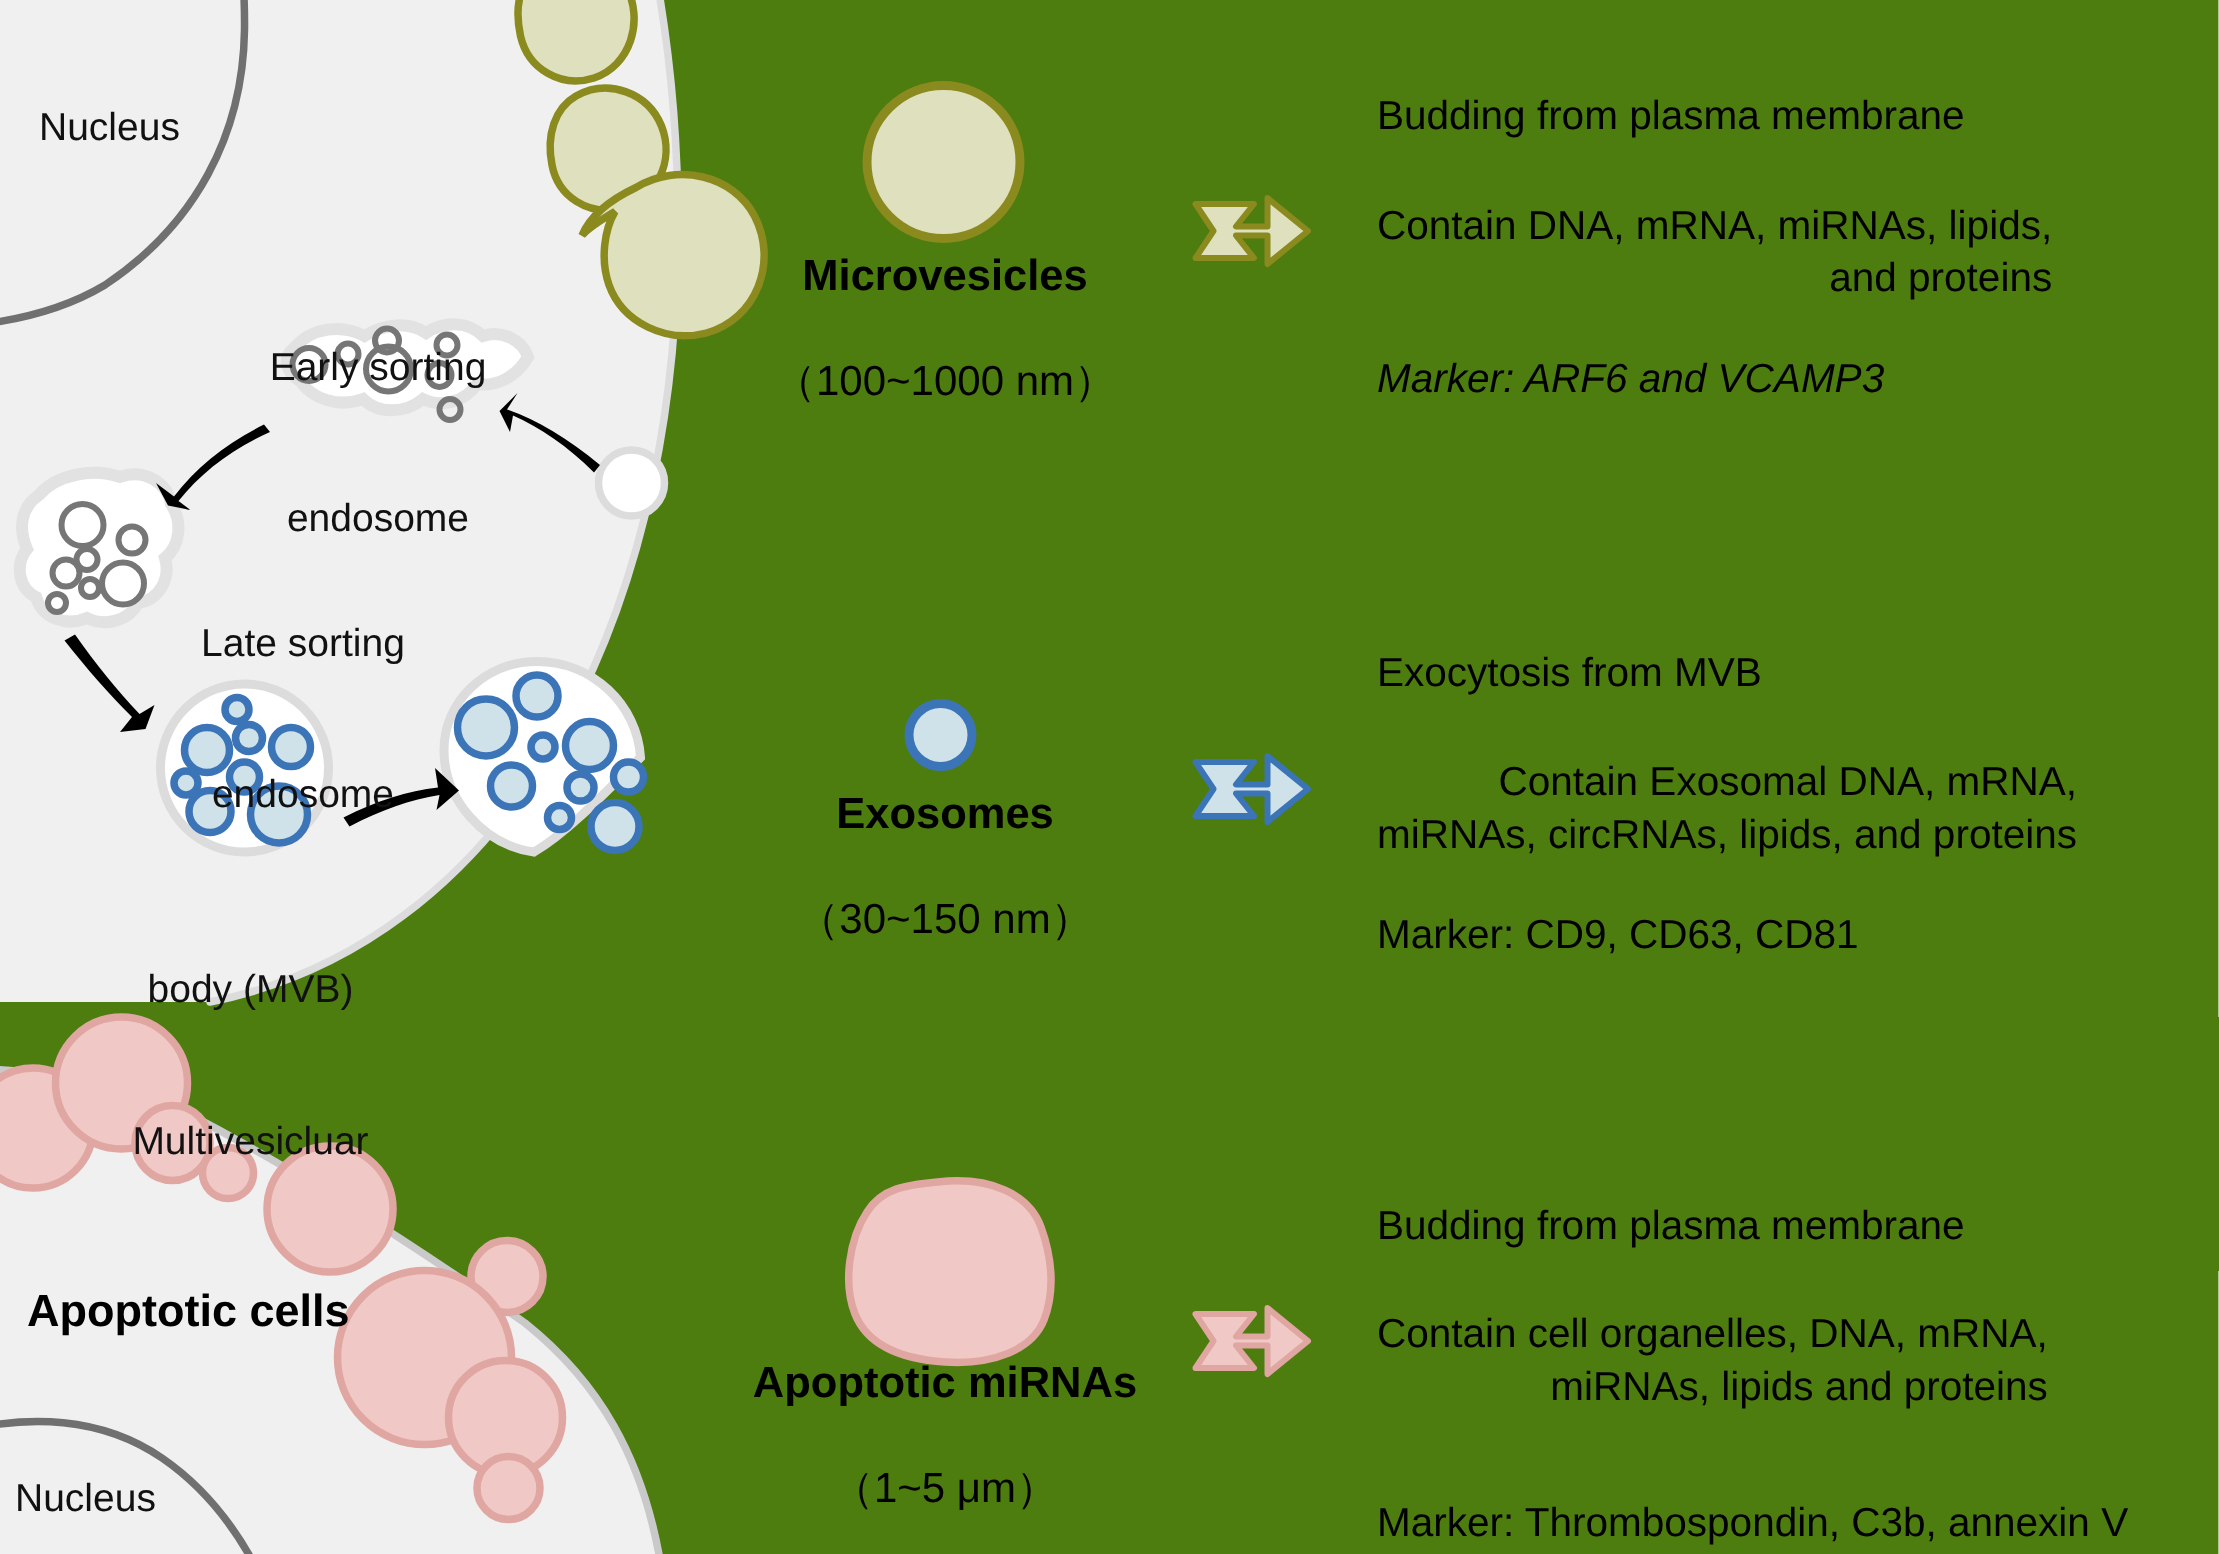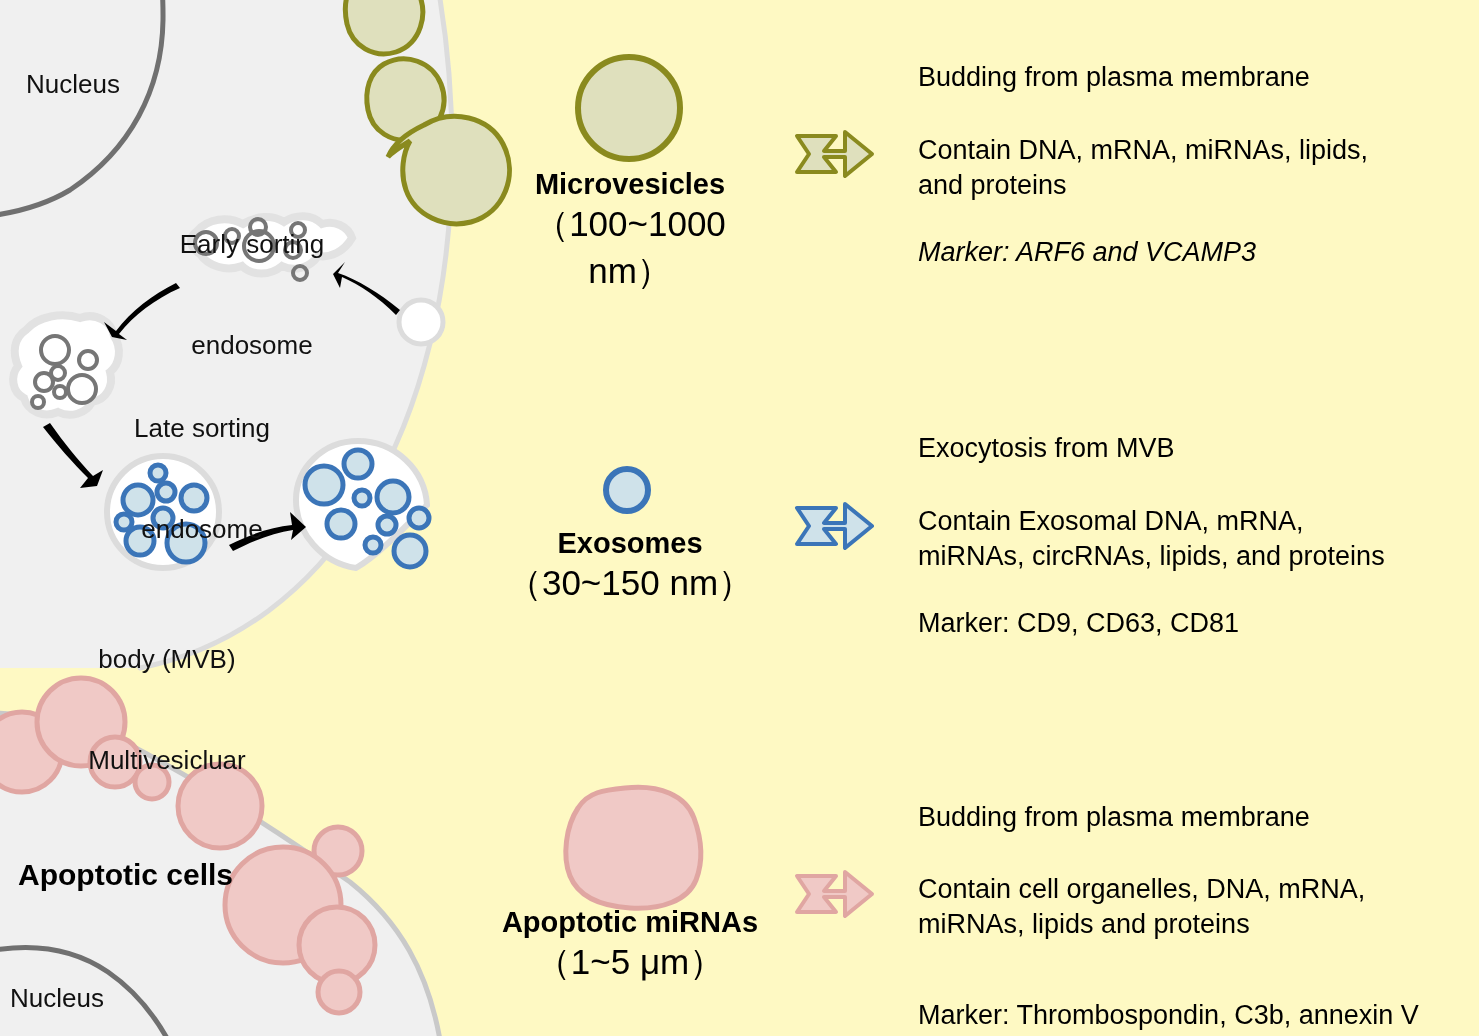--- a/index.html
+++ b/index.html
@@ -6,42 +6,42 @@
   html,body{margin:0;padding:0;background:#ffffff;}
   body{
     font-family:"Liberation Sans","DejaVu Sans",sans-serif;
     color:#000;
     -webkit-font-smoothing:antialiased;
   }
   #canvas{
     position:relative;
     width:1479px;
     height:1036px;
-    background:#fef9c3;
+    background:#4d7c0f;
     overflow:hidden;
   }
   #figure-svg{
     position:absolute;
     left:0; top:0;
     width:1479px;
     height:1036px;
   }
   .txt{
     position:absolute;
     white-space:pre;
     line-height:1.30;
   }
   .lbl-diagram{ font-size:26px; color:#111; text-align:center; }
   .lbl-nucleus{ font-size:26px; color:#111; }
   .lbl-apop-cells{ font-size:30px; font-weight:bold; color:#000; }
 
   .ev-name{ font-size:29px; font-weight:bold; color:#000; text-align:center; }
-  .ev-size{ font-size:35px; color:#000; text-align:center; }
-
-  .desc{ font-size:27px; color:#000; line-height:1.30; }
+  .ev-size{ font-size:28px; color:#000; text-align:center;margin-top:34px; }
+
+  .desc{ font-size:27px; color:#000; line-height:1.30;text-align:right; }
 
   .center-col{ position:absolute; text-align:center; }
 </style>
 </head>
 <body>
 
 <div id="canvas">
 
   <svg id="figure-svg" viewBox="0 0 1479 1036">
     <defs>

